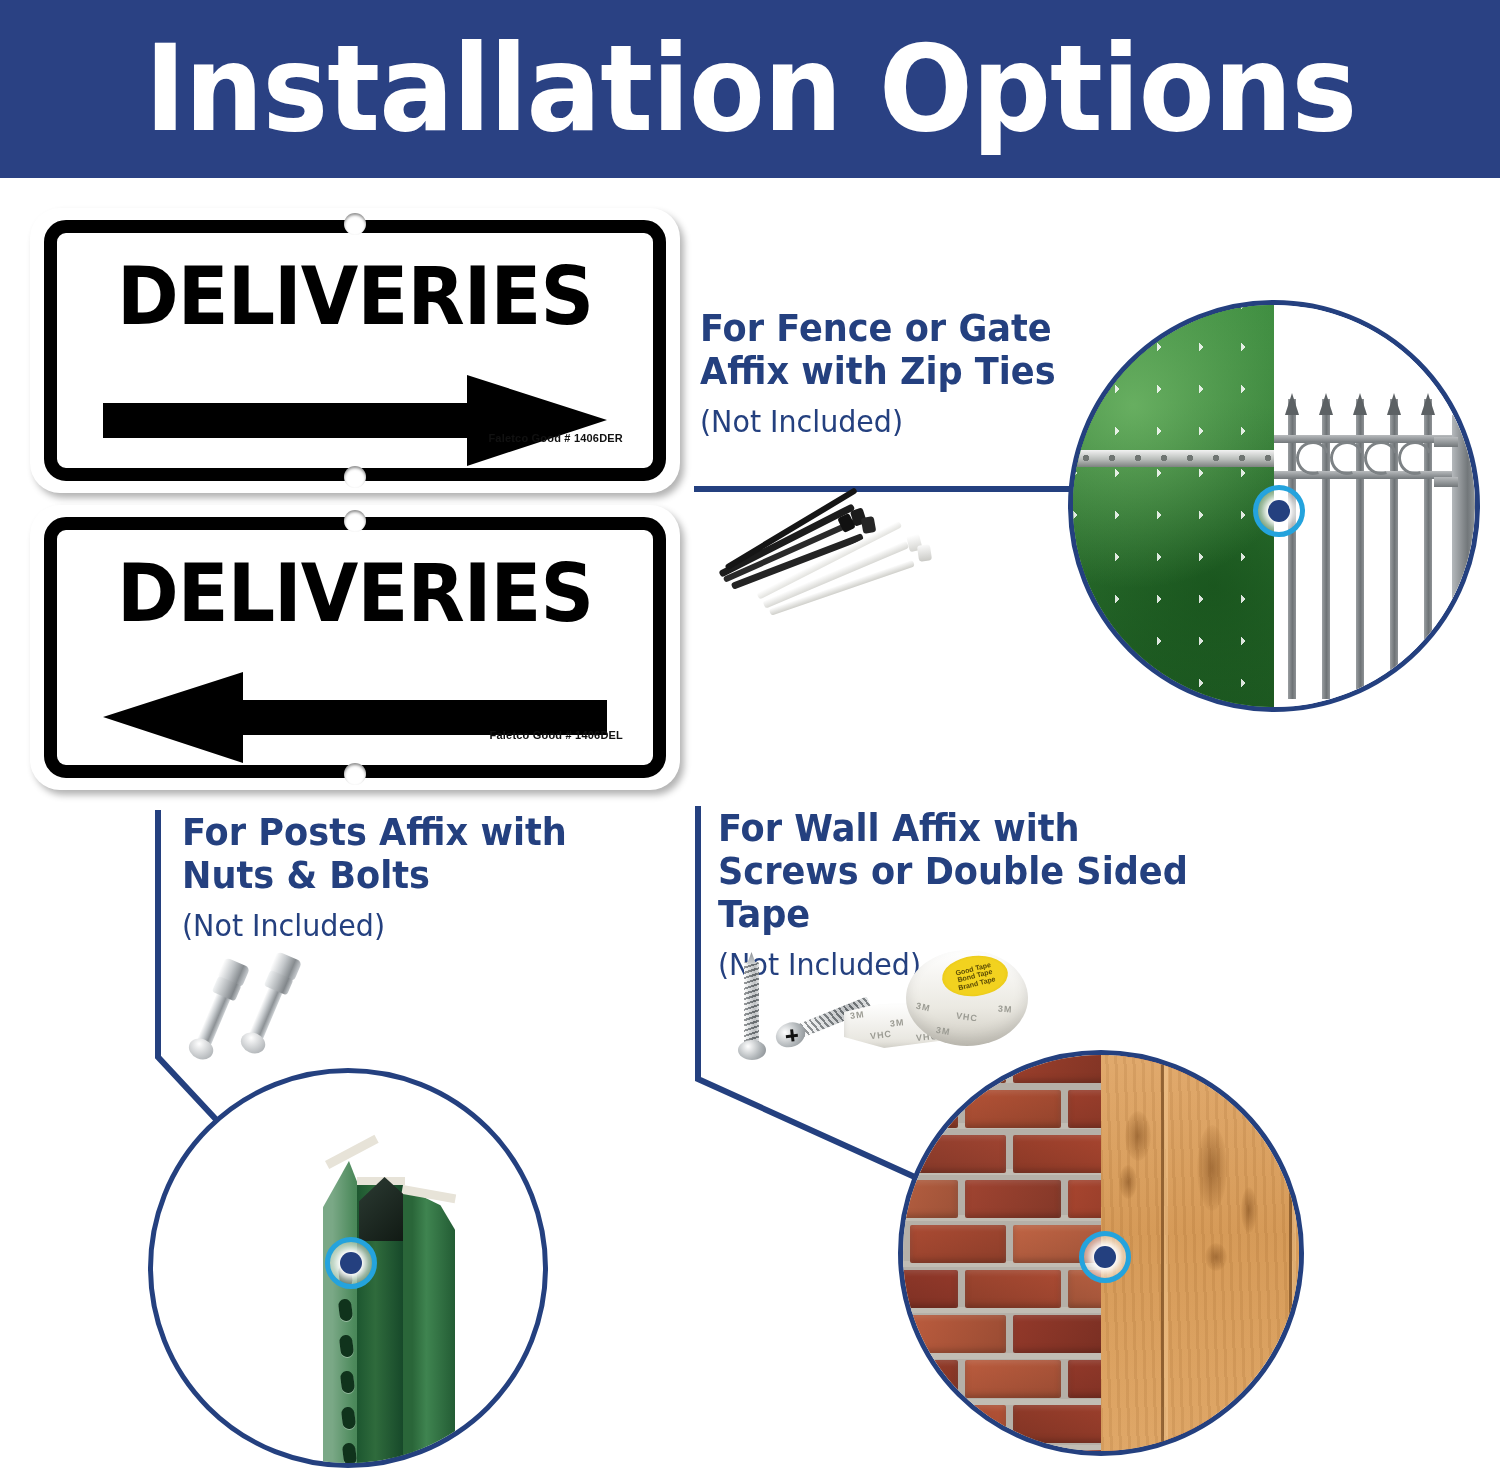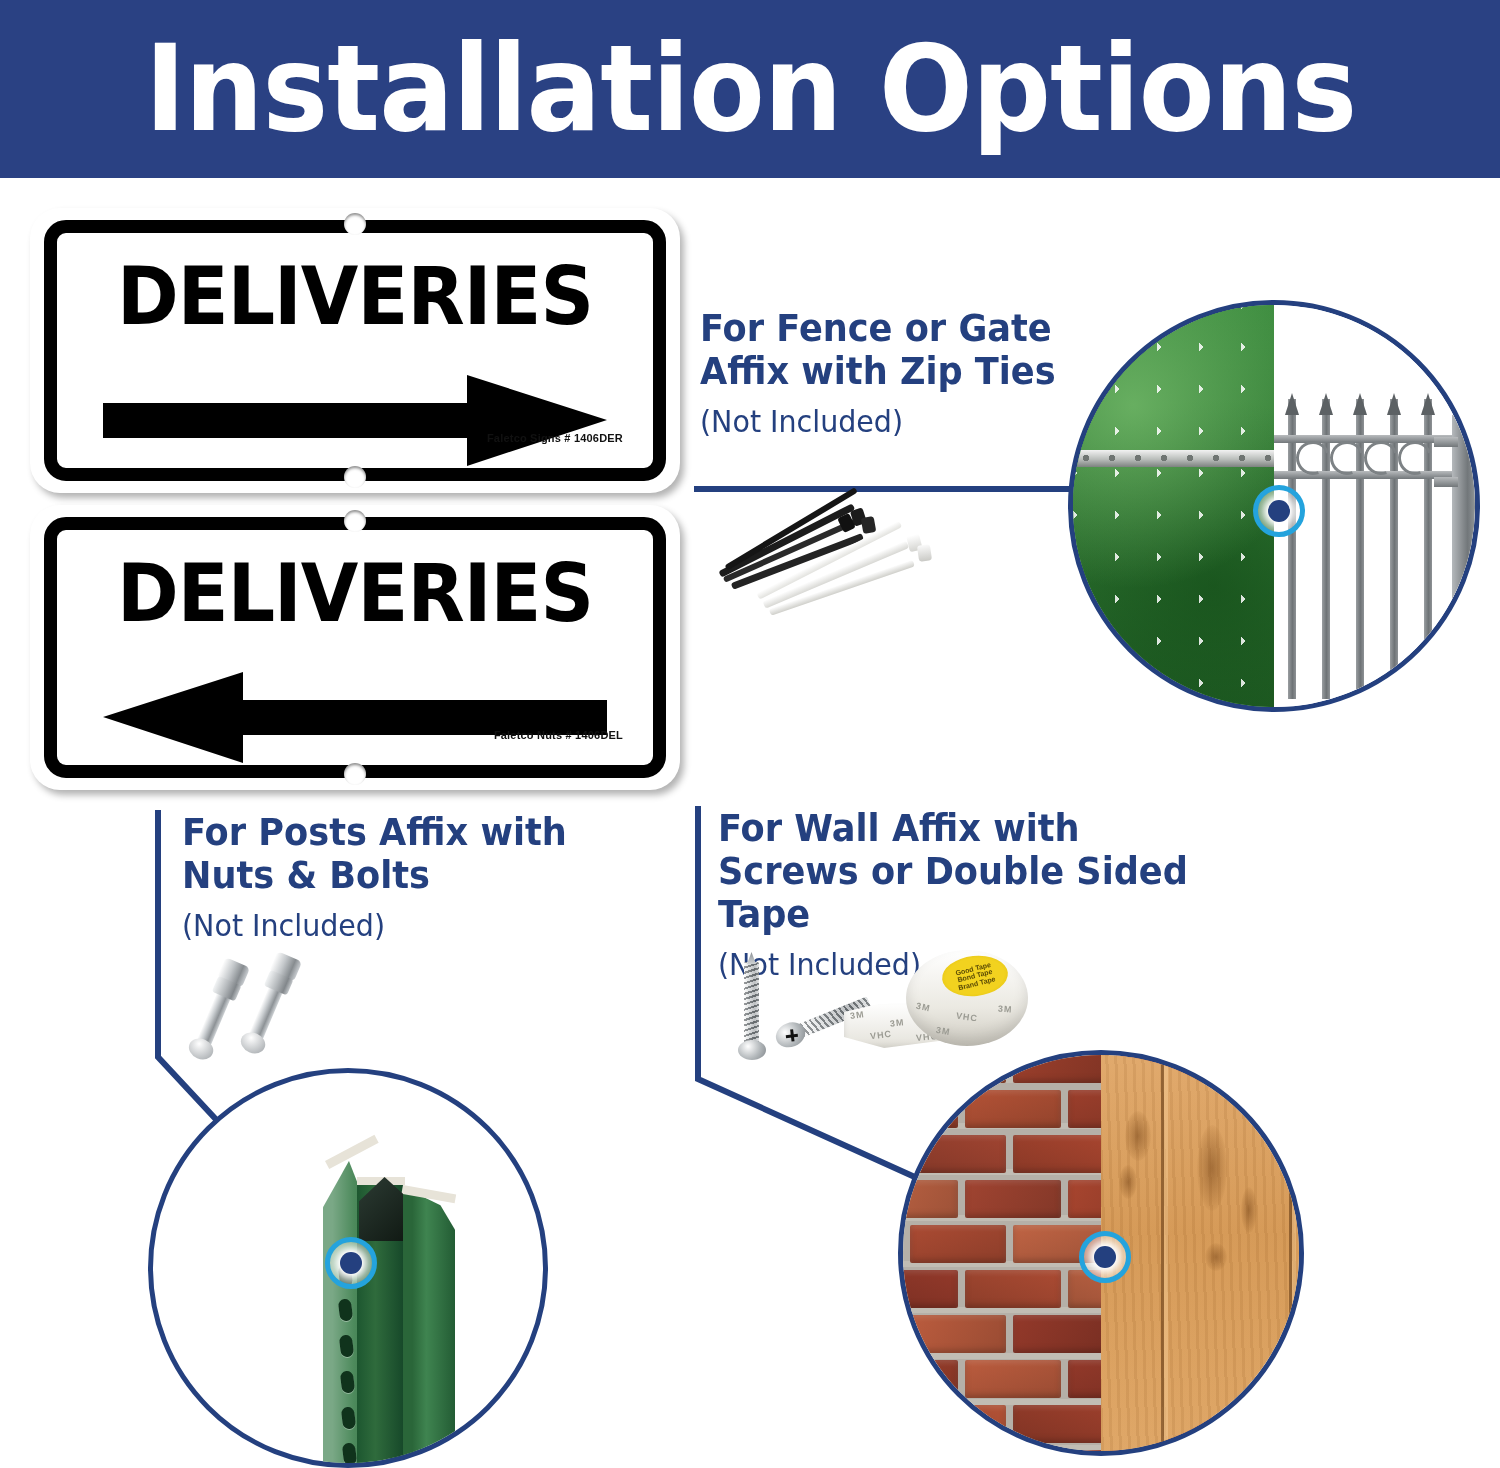--- a/index.html
+++ b/index.html
@@ -253,35 +253,35 @@
 </svg>
 
 <div class="sign" style="left:30px; top:208px; width:650px; height:285px;">
   <div class="sign-inner">
     <div class="sign-text">DELIVERIES</div>
     <div class="arrow-wrap">
       <svg viewBox="0 0 540 95" width="100%" height="100%" preserveAspectRatio="none">
         <polygon points="0,30 390,30 390,2 540,47 390,93 390,65 0,65" fill="#000000"></polygon>
       </svg>
     </div>
-    <div class="sign-credit">Faletco Signs # 1406DER</div>
+    <div class="sign-credit">Faletco Good # 1406DER</div>
   </div>
   <div class="sign-hole hole-top"></div>
   <div class="sign-hole hole-bottom"></div>
 </div>
 
 <div class="sign" style="left:30px; top:505px; width:650px; height:285px;">
   <div class="sign-inner">
     <div class="sign-text">DELIVERIES</div>
     <div class="arrow-wrap">
       <svg viewBox="0 0 540 95" width="100%" height="100%" preserveAspectRatio="none">
         <polygon points="540,30 150,30 150,2 0,47 150,93 150,65 540,65" fill="#000000"></polygon>
       </svg>
     </div>
-    <div class="sign-credit">Faletco Nuts # 1406DEL</div>
+    <div class="sign-credit">Faletco Good # 1406DEL</div>
   </div>
   <div class="sign-hole hole-top"></div>
   <div class="sign-hole hole-bottom"></div>
 </div>
 
 <div class="callout" style="left:700px; top:308px; width:380px;">
   <div class="callout-title">For Fence or Gate
 Affix with Zip Ties</div>
   <div class="callout-note">(Not Included)</div>
 </div>

